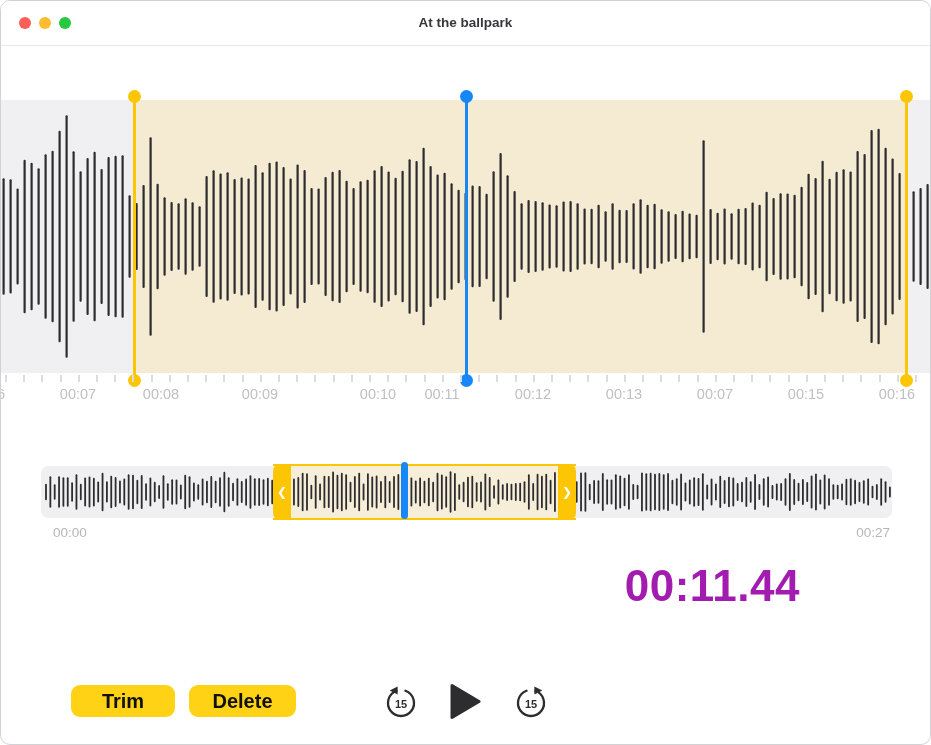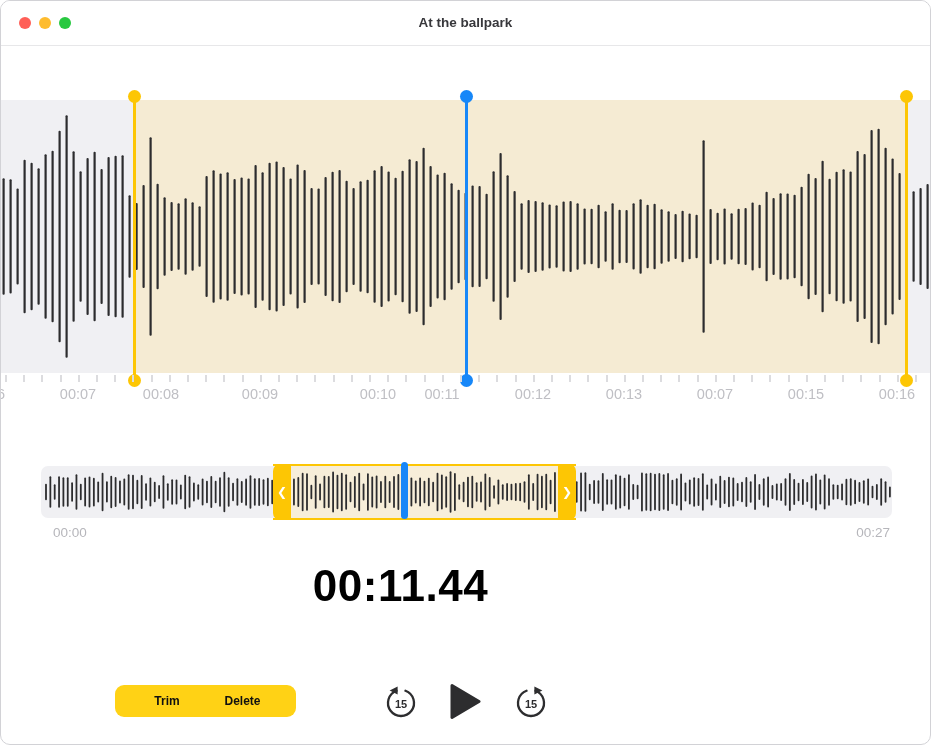--- a/index.html
+++ b/index.html
@@ -60,30 +60,30 @@
   .mini-handle.left  { border-radius:7px 0 0 7px; }
   .mini-handle.right { border-radius:0 7px 7px 0; }
   .mini-playhead { position:absolute; top:461px; width:7px; height:57px;
     border-radius:3.5px; background:var(--playhead-blue); }
   .mini-time { position:absolute; top:524px; font-size:13.5px; color:var(--mini-label); }
   .mini-time.start { left:52px; }
   .mini-time.end { right:40px; }
 
   
   .time-display { position:absolute; left:0; top:560px; width:799px; height:52px;
-    text-align:center; font-size:44px; font-weight:700; color:#000000;
+    text-align:right; font-size:44px; font-weight:700; color:#a21caf;
     letter-spacing:0.5px; }
 
   
   .btn { position:absolute; border:none; font-family:inherit; font-weight:700;
     display:flex; align-items:center; justify-content:center; cursor:default; }
   .btn-trim   { left:70px;  top:684px; width:104px; height:32px; border-radius:9px;
-    background:var(--yellow-button); color:#101010; font-size:12px;margin-left:44px; }
+    background:var(--yellow-button); color:#101010; font-size:20px; }
   .btn-delete { left:188px; top:684px; width:107px; height:32px; border-radius:9px;
-    background:var(--yellow-button); color:#101010; font-size:12px; }
+    background:var(--yellow-button); color:#101010; font-size:20px; }
   .icon-btn { position:absolute; background:none; border:none; padding:0; }
   .btn-skip-back { left:384px; top:685px; width:32px; height:32px; }
   .btn-play      { left:449px; top:682px; width:31px; height:37px; }
   .btn-skip-fwd  { left:514px; top:685px; width:32px; height:32px; }
   .btn-cancel { left:593px; top:681px; width:124px; height:39px; border-radius:19.5px;
     background:var(--cancel-bg); color:#1d1d1f; font-size:16px; }
   .btn-save   { left:743px; top:681px; width:90px; height:39px; border-radius:19.5px;
     background:var(--save-bg); color:var(--save-text); font-size:16px; }
   .icon-btn svg { display:block; }
 </style>

